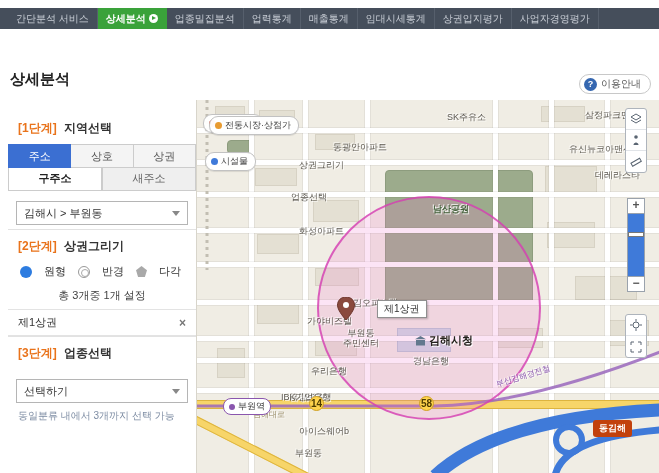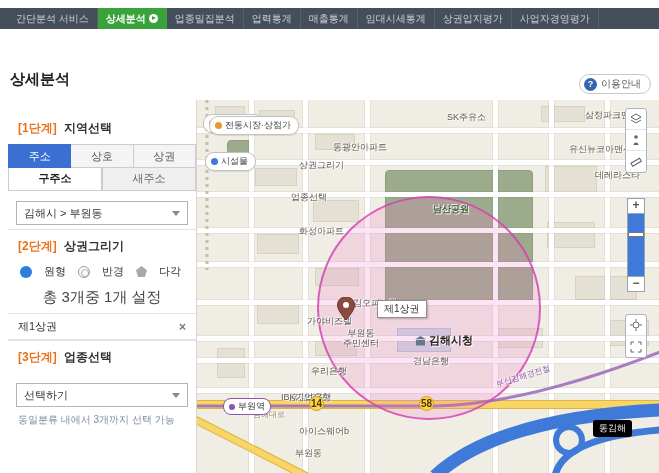--- a/index.html
+++ b/index.html
@@ -44,21 +44,21 @@
   .chevron{width:0;height:0;border-left:4px solid transparent;border-right:4px solid transparent;
     border-top:5px solid #888}
   .shape-row{display:flex;align-items:center;gap:12px;padding:2px 12px 6px;font-size:11px;color:#333}
   .shape-opt{display:flex;align-items:center;gap:12px;cursor:pointer}
   .icon-circle-filled{width:12px;height:12px;border-radius:50%;background:#2d7ce0}
   .icon-circle-ring{width:12px;height:12px;border-radius:50%;border:1px solid #999;position:relative}
   .icon-circle-ring:after{content:"";position:absolute;left:2px;top:2px;width:6px;height:6px;
     border-radius:50%;border:1px solid #aaa}
   .icon-polygon{width:11px;height:11px;background:#a9a9a9;
     clip-path:polygon(50% 0,100% 38%,81% 100%,19% 100%,0 38%)}
-  .count-text{text-align:center;font-size:15px;color:#444;padding:3px 0 6px}
+  .count-text{text-align:center;font-size:11px;color:#444;padding:3px 0 6px}
   .area-row{display:flex;align-items:center;justify-content:space-between;border-top:1px solid #e3e3e3;
     border-bottom:1px solid #e3e3e3;padding:5px 10px;font-size:11px;color:#333}
   .x-btn{color:#777;font-size:12px;cursor:pointer;font-weight:bold;line-height:1}
   .hint{font-size:10px;color:#7d8ca3;padding:2px 10px 8px}
   .btn-row{display:flex;gap:5px;padding:10px 10px 0}
   .btn{flex:1;height:28px;font-size:12px;font-weight:bold;text-align:center;line-height:26px;
     cursor:pointer;border-radius:2px}
   .btn.reset{background:#dce6f0;border:1px solid #b2c1d3;color:#3c5a83}
   .btn.analyze{background:#3e5a99;border:1px solid #33508d;color:#fff}
 
@@ -82,22 +82,22 @@
   .map-label.street{color:#968a64;font-size:8px}
   .map-label.multiline{text-align:center}
   .cityhall{position:absolute;left:218px;top:233px;display:flex;align-items:center;gap:3px;
     font-size:11px;font-weight:bold;color:#23211c;text-shadow:1px 1px 0 #fff}
   .area-badge{position:absolute;left:180px;top:200px;background:#fff;border:1px solid #8f8f8f;
     box-shadow:1px 1px 2px rgba(0,0,0,.25);font-size:10px;color:#333;padding:1px 6px}
   .map-pin{position:absolute;left:140px;top:197px;cursor:pointer}
   .station-badge{position:absolute;left:26px;top:298px;display:flex;align-items:center;gap:3px;
     background:#fff;border:1.5px solid #8a56ae;border-radius:8px;padding:1px 5px;font-size:9px;color:#333}
   .station-dot{width:6px;height:6px;border-radius:50%;background:#8a56ae}
-  .ic-badge{position:absolute;left:396px;top:320px;background:#000000;color:#fff;font-size:9px;
-    font-weight:normal;padding:2px 6px;border-radius:3px}
+  .ic-badge{position:absolute;left:396px;top:320px;background:#c2410c;color:#fff;font-size:9px;
+    font-weight:bold;padding:2px 6px;border-radius:3px}
   .route-badge{position:absolute;width:15px;height:15px;border-radius:50%;background:#ffd44d;
     border:1px solid #cfa125;font-size:10px;font-weight:bold;color:#4d3c00;
     display:flex;align-items:center;justify-content:center}
   .overlay-chip{position:absolute;display:flex;align-items:center;gap:3px;background:rgba(255,255,255,.96);
     border:1px solid #c2c2c2;border-radius:9px;padding:2px 7px 2px 5px;font-size:9px;color:#444;
     cursor:pointer;box-shadow:0 1px 1px rgba(0,0,0,.1)}
   .chip-dot{width:7px;height:7px;border-radius:50%}
   .chip1 .chip-dot{background:#e0533b}.chip2 .chip-dot{background:#e89a2f}.chip3 .chip-dot{background:#3f7ad9}
   .ctrl-stack{position:absolute;left:428px;width:22px;background:#fff;border:1px solid #aeb4bc;
     border-radius:3px;overflow:hidden}

